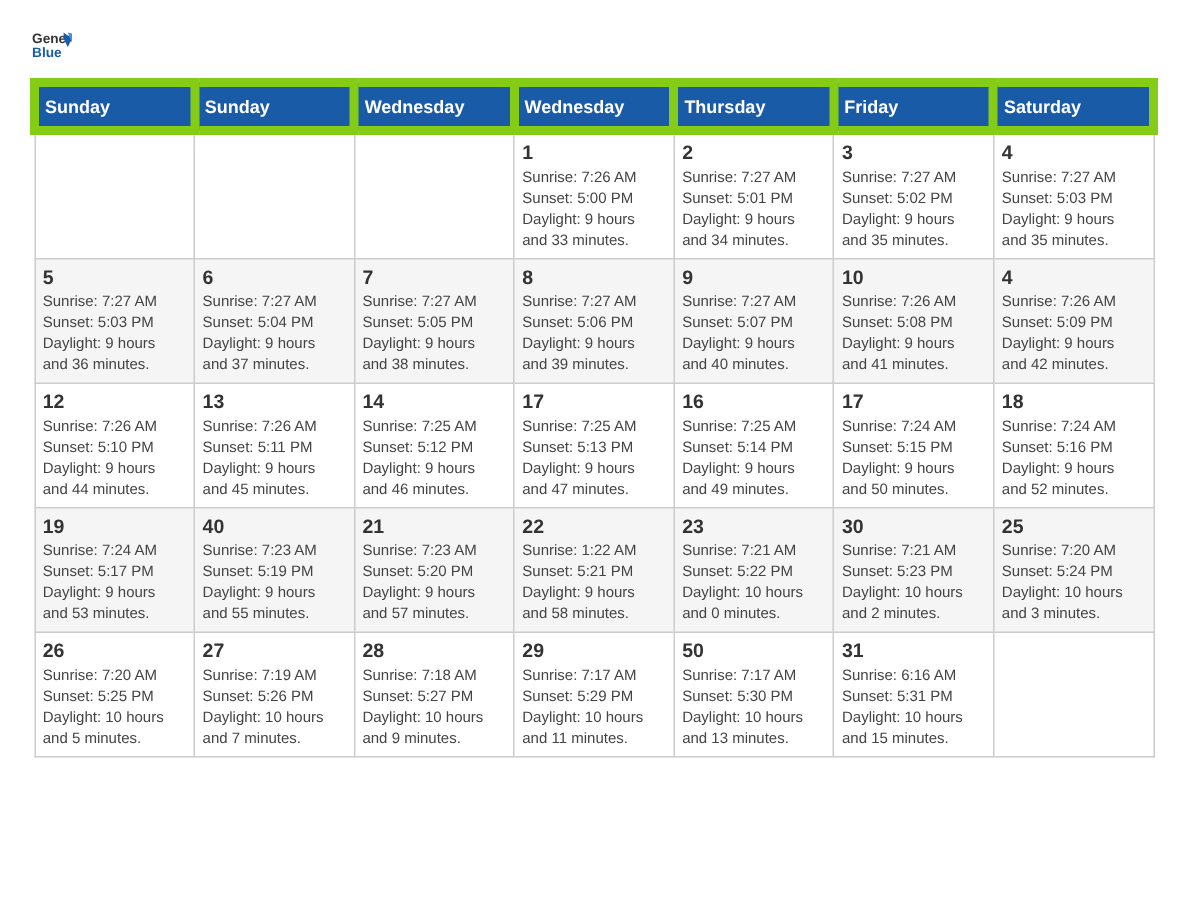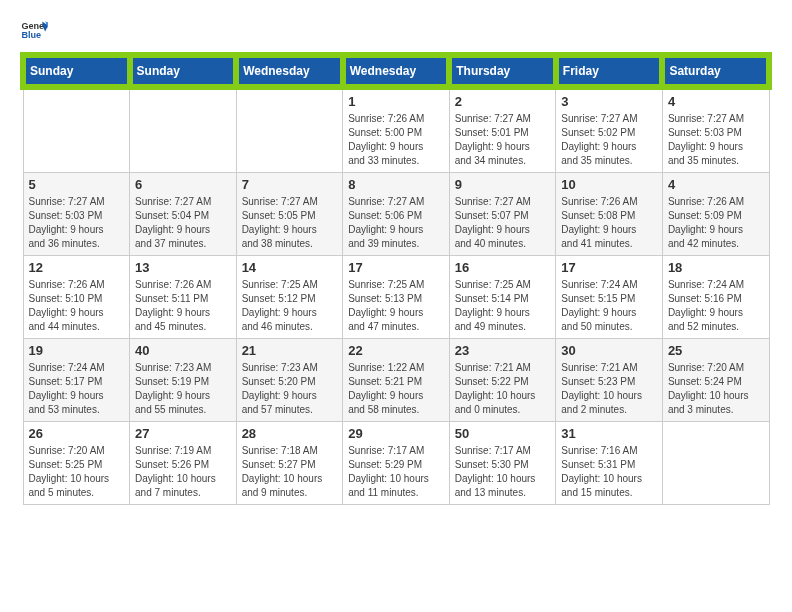--- a/index.html
+++ b/index.html
@@ -317,21 +317,21 @@
         </td>
         <td>
           <span class="day-number">50</span>
           <div class="day-info" style="white-space: pre-line;">Sunrise: 7:17 AM
 Sunset: 5:30 PM
 Daylight: 10 hours
 and 13 minutes.</div>
         </td>
         <td>
           <span class="day-number">31</span>
-          <div class="day-info" style="white-space: pre-line;">Sunrise: 7:16 AM
+          <div class="day-info" style="white-space: pre-line;">Sunrise: 6:16 AM
 Sunset: 5:31 PM
 Daylight: 10 hours
 and 15 minutes.</div>
         </td>
         <td class="empty-cell"></td>
       </tr>
     </tbody>
 </table>
 
 </body></html>

